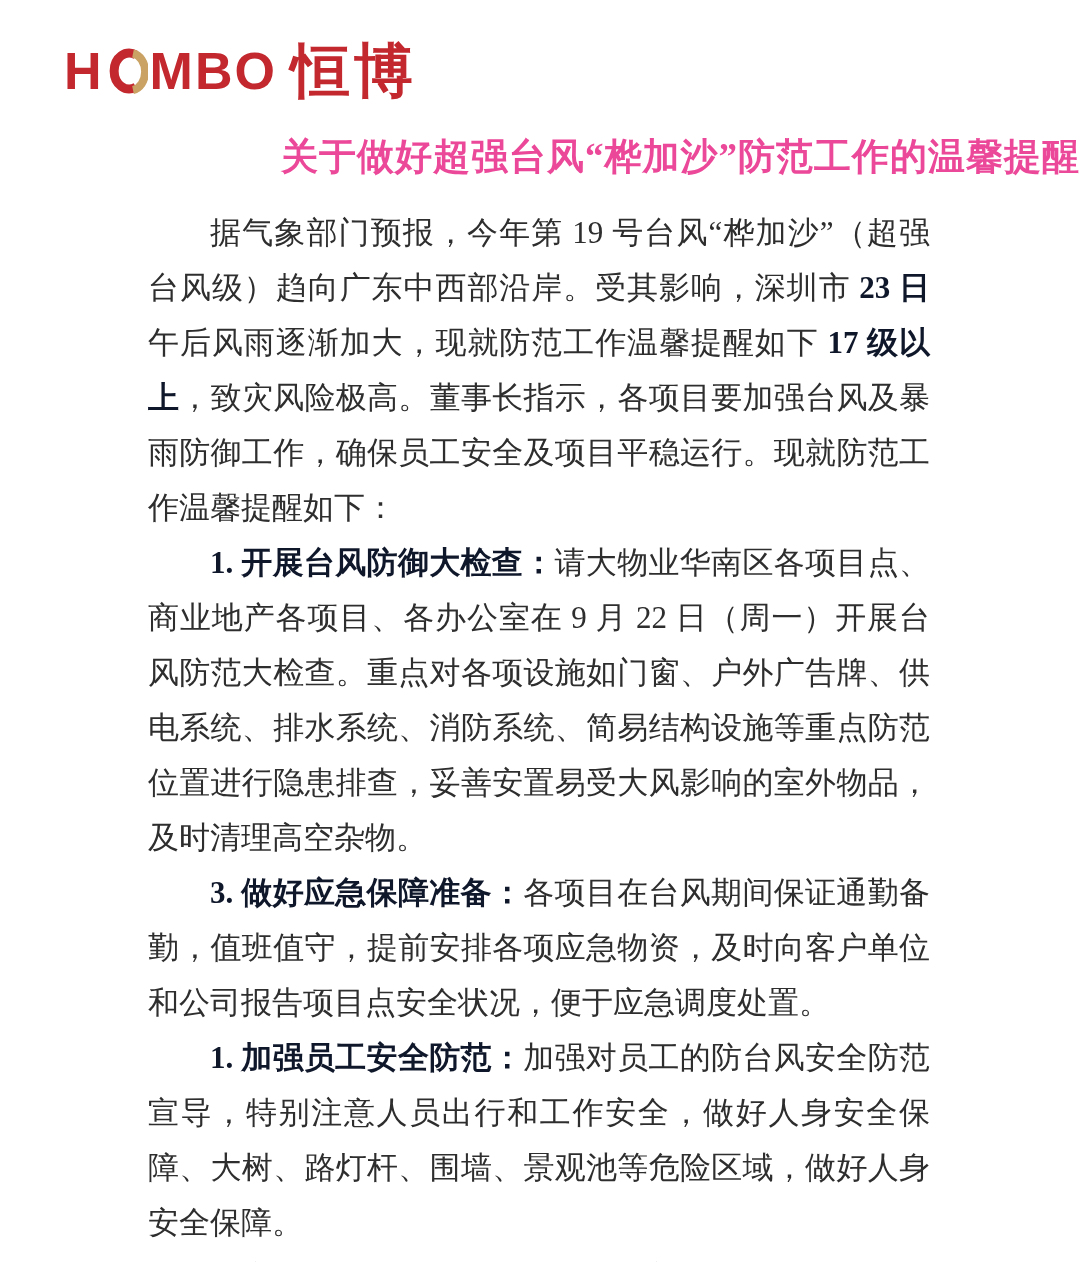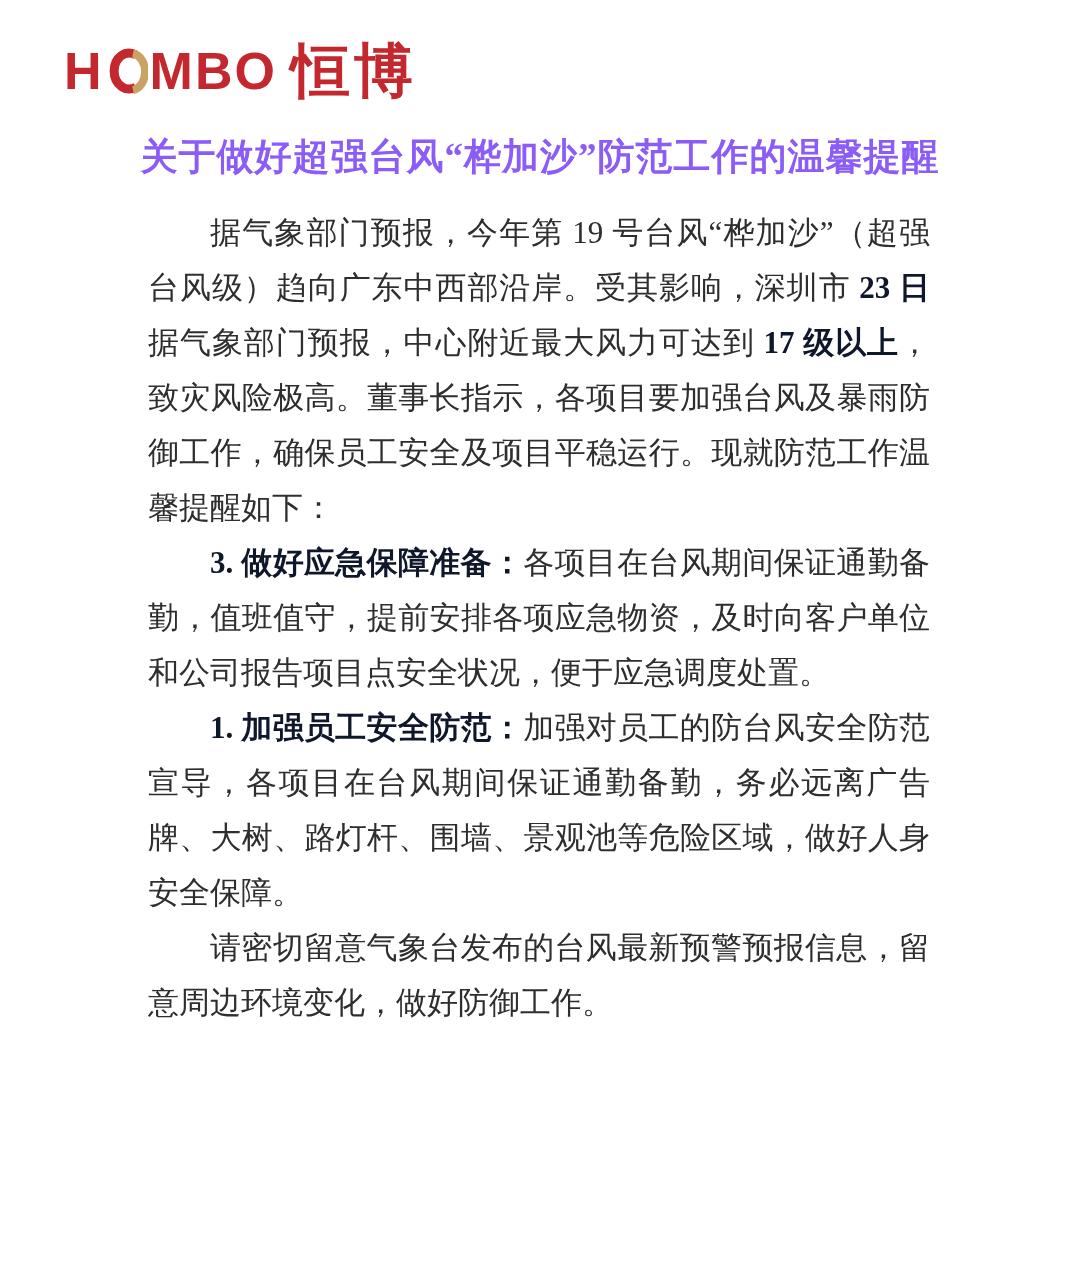--- a/index.html
+++ b/index.html
@@ -38,25 +38,25 @@
     color: #c2282e;
     margin-left: 14px;
     letter-spacing: 4px;
   }
   
   .doc-title {
     position: absolute;
     top: 132px;
     left: 0;
     width: 100%;
-    text-align: center;
+    text-align: right;
     font-size: 37px;
     font-weight: 700;
     letter-spacing: 1px;
-    color: #8b5cf6;
+    color: #ec4899;
   }
   
   .doc-body {
     position: absolute;
     top: 205px;
     left: 148px;
     width: 782px;
     font-size: 31px;
     line-height: 55px;
     text-align: justify;
@@ -76,19 +76,20 @@
       <path d="M 30 8 A 15 18 0 1 0 30 40" fill="none" stroke-width="9" stroke-linecap="butt" stroke="#c2282e"></path>
       <path d="M 27 6.5 A 14.5 18.5 0 0 1 27 43" fill="none" stroke-width="8" stroke-linecap="butt" stroke="#c9a264"></path>
     </svg>
     <span class="logo-latin">MBO</span>
     <span class="logo-cn">恒博</span>
   </div>
 
   <div class="doc-title">关于做好超强台风“桦加沙”防范工作的温馨提醒</div>
 
   <div class="doc-body">
-      <p class="para"><span>据气象部门预报，今年第 19 号台风“桦加沙”（超强台风级）趋向广东中西部沿岸。受其影响，深圳市 </span><b>23 日</b><span>据气象部门预报，中心附近最大风力可达到 </span><b>17 级以上</b><span>，致灾风险极高。董事长指示，各项目要加强台风及暴雨防御工作，确保员工安全及项目平稳运行。现就防范工作温馨提醒如下：</span></p>
+      <p class="para"><span>据气象部门预报，今年第 19 号台风“桦加沙”（超强台风级）趋向广东中西部沿岸。受其影响，深圳市 </span><b>23 日</b><span>午后风雨逐渐加大，现就防范工作温馨提醒如下 </span><b>17 级以上</b><span>，致灾风险极高。董事长指示，各项目要加强台风及暴雨防御工作，确保员工安全及项目平稳运行。现就防范工作温馨提醒如下：</span></p>
+      <p class="para"><b>1. 开展台风防御大检查：</b><span>请大物业华南区各项目点、商业地产各项目、各办公室在 9 月 22 日（周一）开展台风防范大检查。重点对各项设施如门窗、户外广告牌、供电系统、排水系统、消防系统、简易结构设施等重点防范位置进行隐患排查，妥善安置易受大风影响的室外物品，及时清理高空杂物。</span></p>
       <p class="para"><b>3. 做好应急保障准备：</b><span>各项目在台风期间保证通勤备勤，值班值守，提前安排各项应急物资，及时向客户单位和公司报告项目点安全状况，便于应急调度处置。</span></p>
-      <p class="para"><b>1. 加强员工安全防范：</b><span>加强对员工的防台风安全防范宣导，各项目在台风期间保证通勤备勤，务必远离广告牌、大树、路灯杆、围墙、景观池等危险区域，做好人身安全保障。</span></p>
+      <p class="para"><b>1. 加强员工安全防范：</b><span>加强对员工的防台风安全防范宣导，特别注意人员出行和工作安全，做好人身安全保障、大树、路灯杆、围墙、景观池等危险区域，做好人身安全保障。</span></p>
       <p class="para"><span>请密切留意气象台发布的台风最新预警预报信息，留意周边环境变化，做好防御工作。</span></p>
     </div>
 
 </div>
 
 </body></html>

